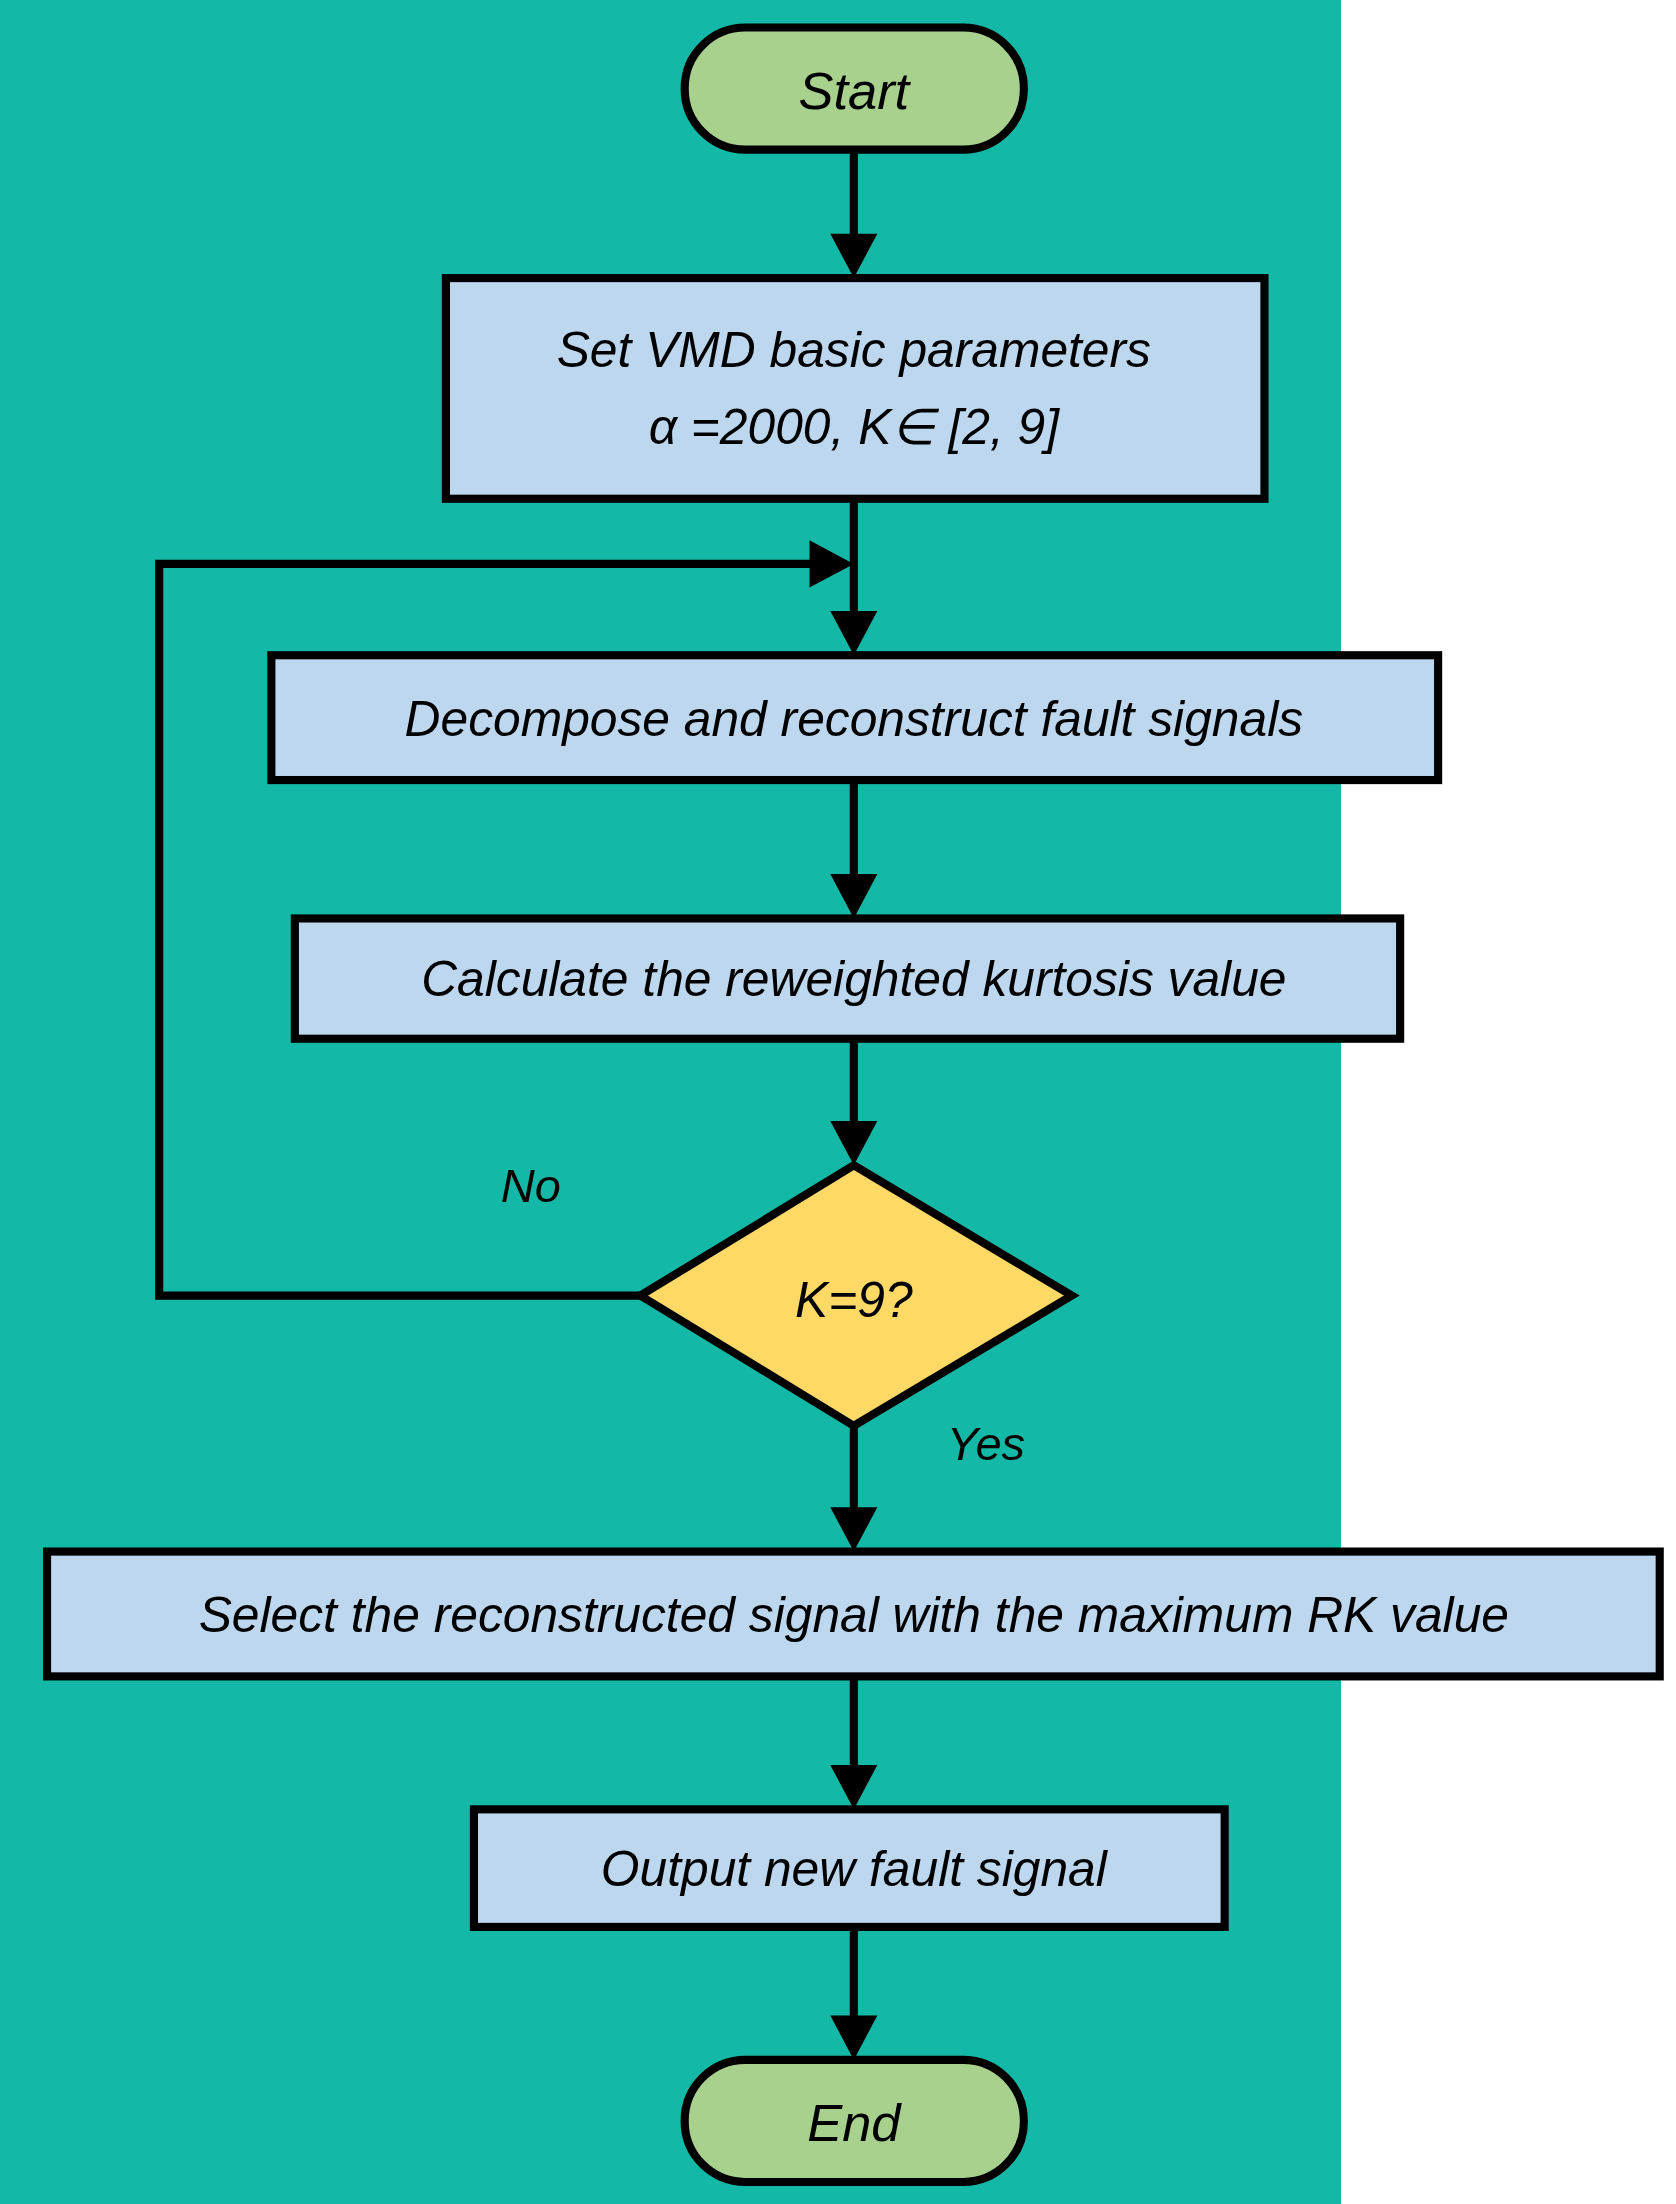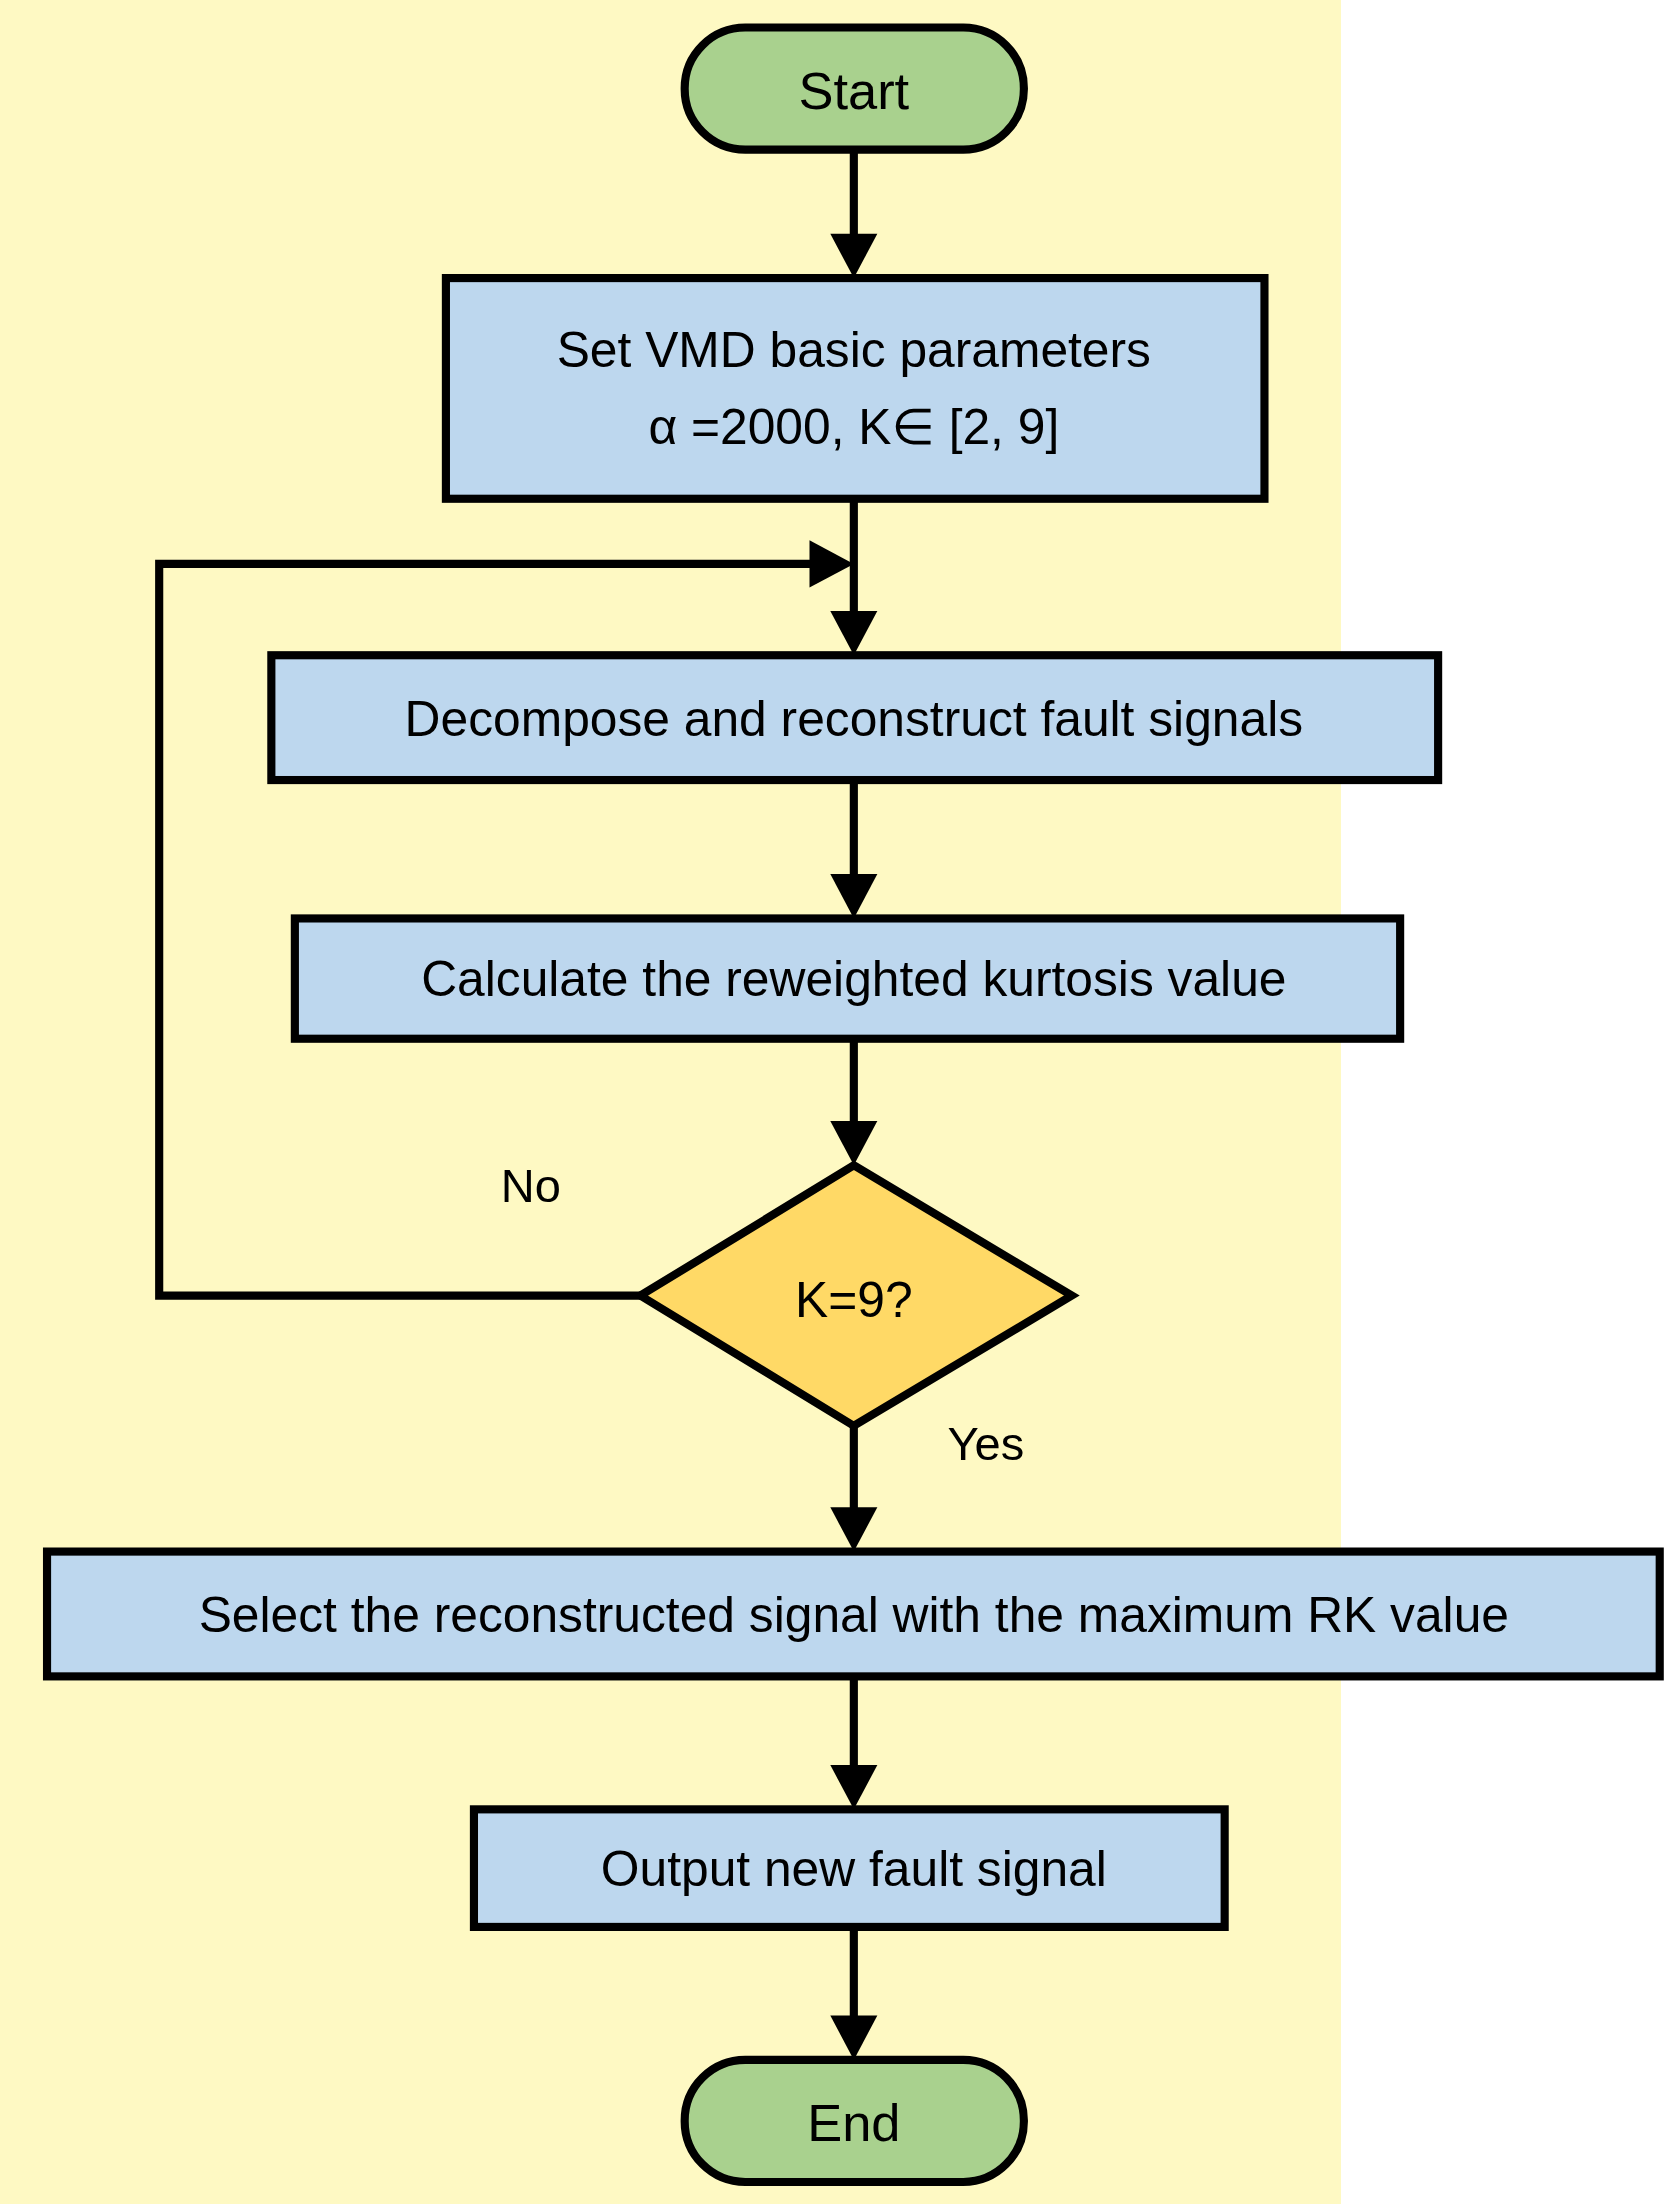--- a/index.html
+++ b/index.html
@@ -10,21 +10,22 @@
   body {
     width: 1676px;
     height: 2205px;
     font-family: "Liberation Sans", sans-serif;
     overflow: hidden;
   }
   #flowchart-root {
     position: relative;
     width: 1341px;
     height: 2205px;
-    background: #fef9c3;
+    background: #14b8a6;
+    font-style: italic;
   }
   svg#flow-svg {
     display: block;
     width: 1676px;
     height: 2205px;
   }
   .node-shape {
     stroke: #000000;
     stroke-width: 9;
     stroke-linejoin: miter;

